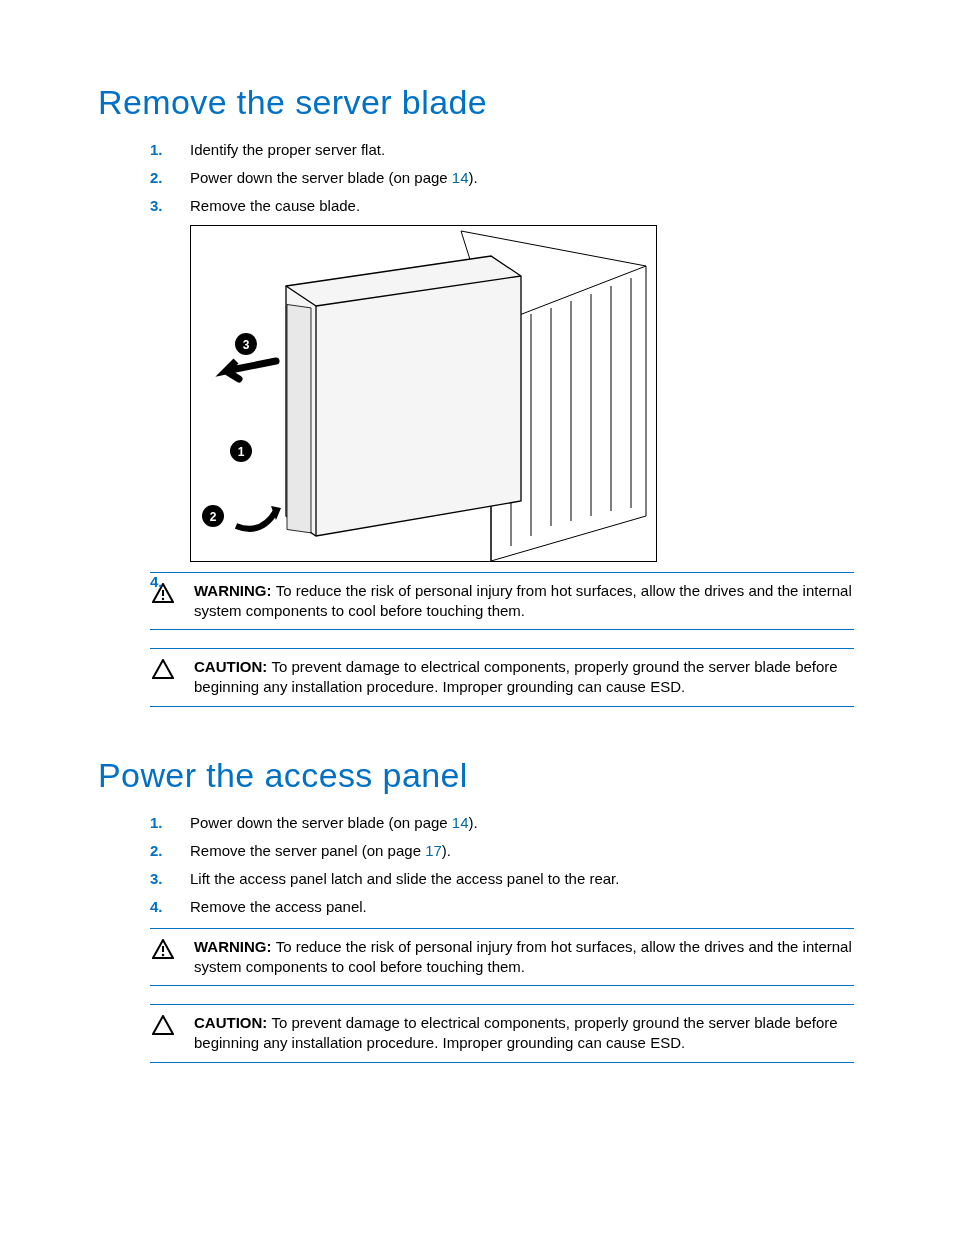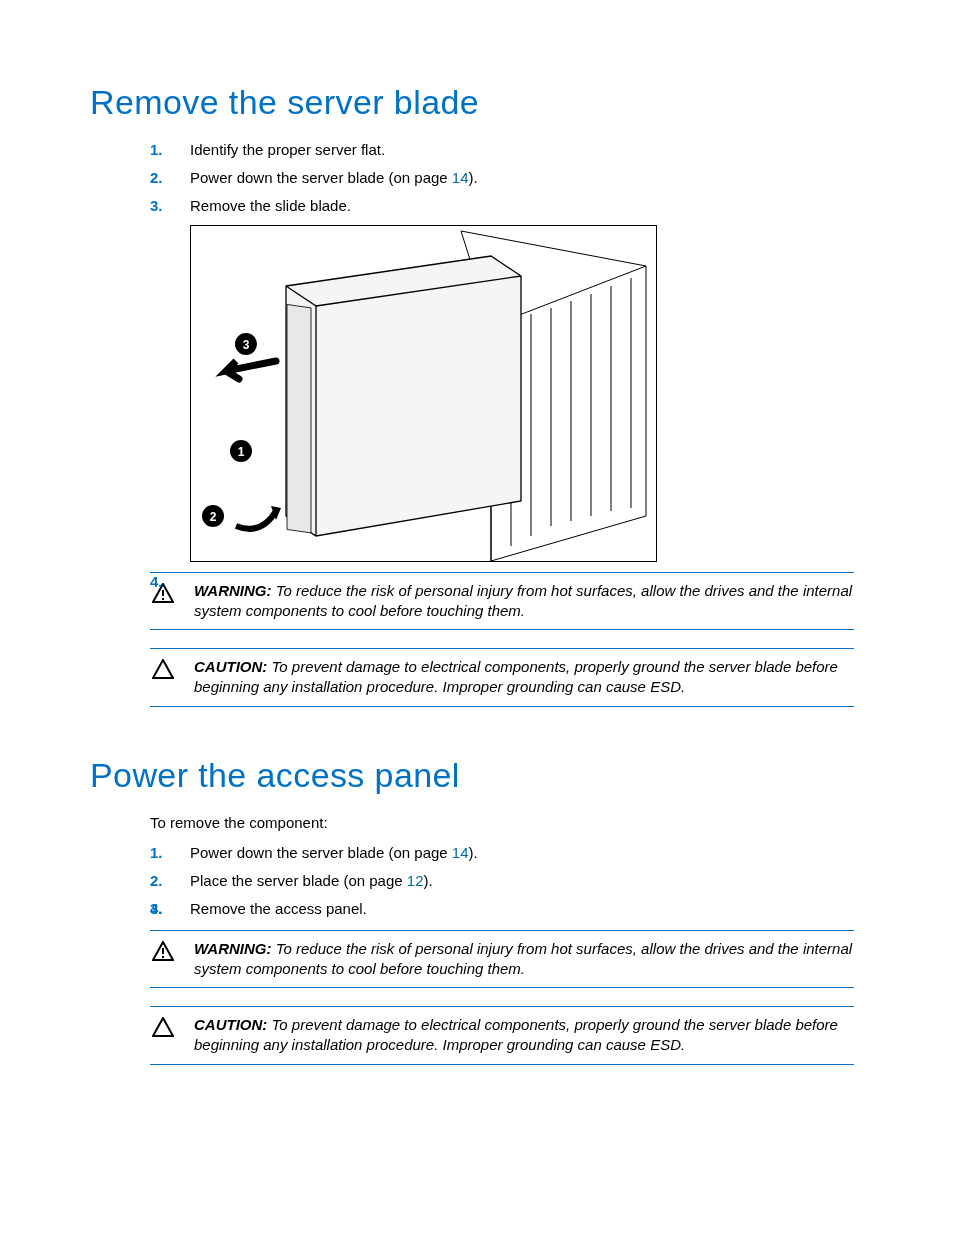--- a/index.html
+++ b/index.html
@@ -10,21 +10,21 @@
     padding: 80px 90px 40px 90px;
     width: 954px;
     box-sizing: border-box;
     line-height: 1.35;
   }
   h1 {
     font-family: "Arial Narrow", Arial, sans-serif;
     font-weight: 400;
     font-size: 34px;
     color: #0071c5;
-    margin: 0 0 14px 0;
+    margin: 0 0 14px 8px;
     letter-spacing: 0.4px;
     font-stretch: condensed;
   }
   .indent {
     margin-left: 60px;
     margin-right: 10px;
   }
   .intro {
     margin: 4px 0 10px 0;
   }
@@ -59,21 +59,20 @@
     background: #fff;
     overflow: hidden;
   }
   .alert-block {
     border-top: 1px solid #0071c5;
     border-bottom: 1px solid #0071c5;
     padding: 8px 0 8px 0;
     margin: 10px 0 18px 0;
     display: flex;
     gap: 20px;
-    font-style: italic;
   }
   .alert-icon {
     flex: 0 0 22px;
     margin-left: 2px;
     margin-top: 2px;
   }
   .alert-text {
     flex: 1;
   }
   .alert-text strong {
@@ -94,21 +93,21 @@
     <li>
       <span class="num">1.</span>
       <span>Identify the proper server flat.</span>
     </li>
     <li>
       <span class="num">2.</span>
       <span><span>Power down the server blade (on page </span><span class="page-link">14</span><span>).</span></span>
     </li>
     <li>
       <span class="num">3.</span>
-      <span>Remove the slide blade.</span>
+      <span>Remove the cause blade.</span>
     </li>
   </ol>
 
   <div class="figure">
     <svg viewBox="0 0 465 335">
 
       <g stroke="#000" stroke-width="1" fill="none">
         <path d="M 270 5 L 455 40 L 455 290 L 300 335 L 300 100 Z"></path>
         <path d="M 300 100 L 455 40"></path>
         <path d="M 300 100 L 300 335"></path>
@@ -181,32 +180,32 @@
     <div class="alert-text">
       <strong>CAUTION:</strong>&nbsp;<span>To prevent damage to electrical components, properly ground the server blade before beginning any installation procedure. Improper grounding can cause ESD.</span>
     </div>
   </div>
 </div>
 
 <div class="section-gap"></div>
 
 <h1>Power the access panel</h1>
 <div class="indent">
-  <p class="intro">To remove the component:</p>
   <ol class="steps">
     <li>
       <span class="num">1.</span>
       <span><span>Power down the server blade (on page </span><span class="page-link">14</span><span>).</span></span>
     </li>
     <li>
       <span class="num">2.</span>
-      <span><span>Place the server blade (on page </span><span class="page-link">12</span><span>).</span></span>
+      <span><span>Remove the server panel (on page </span><span class="page-link">17</span><span>).</span></span>
     </li>
     <li>
       <span class="num">3.</span>
+      <span>Lift the access panel latch and slide the access panel to the rear.</span>
     </li>
     <li>
       <span class="num">4.</span>
       <span>Remove the access panel.</span>
     </li>
   </ol>
 
   <div class="alert-block">
     <div class="alert-icon">
       <svg width="22" height="20" viewBox="0 0 22 20">

